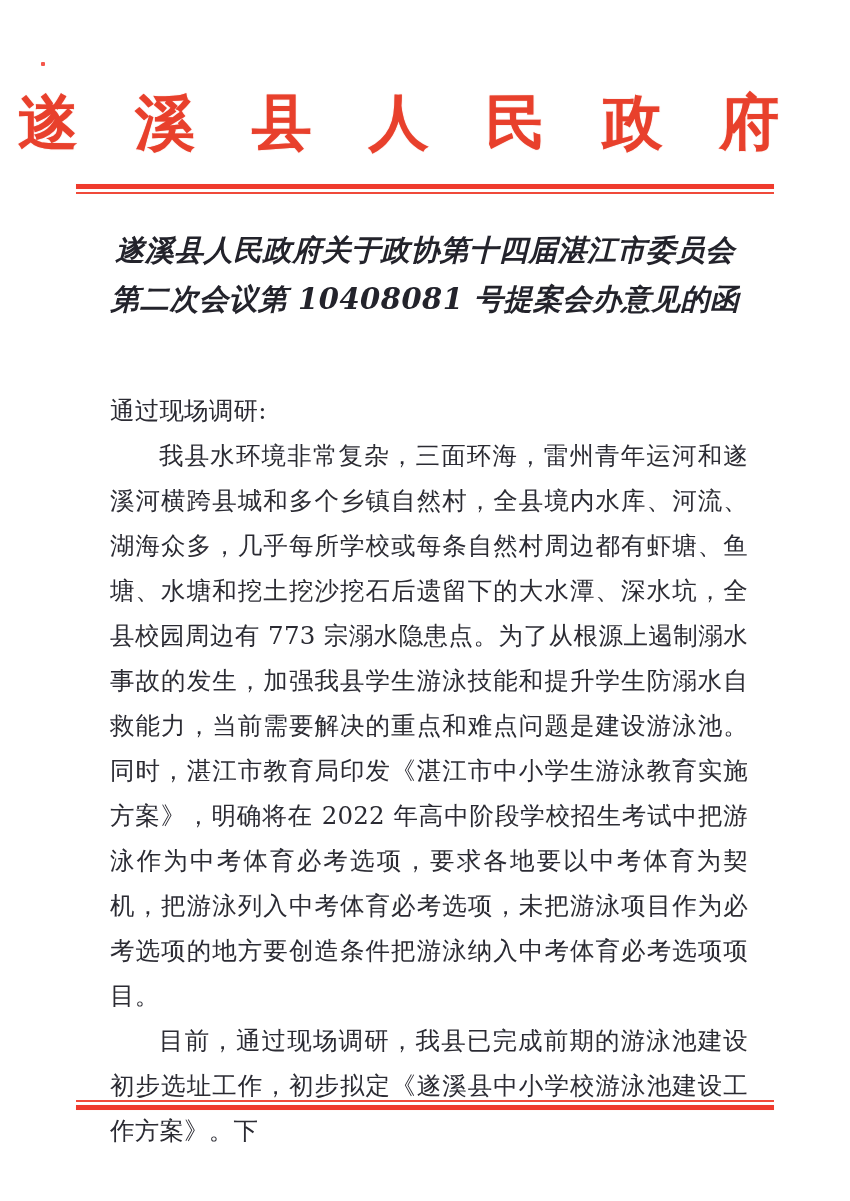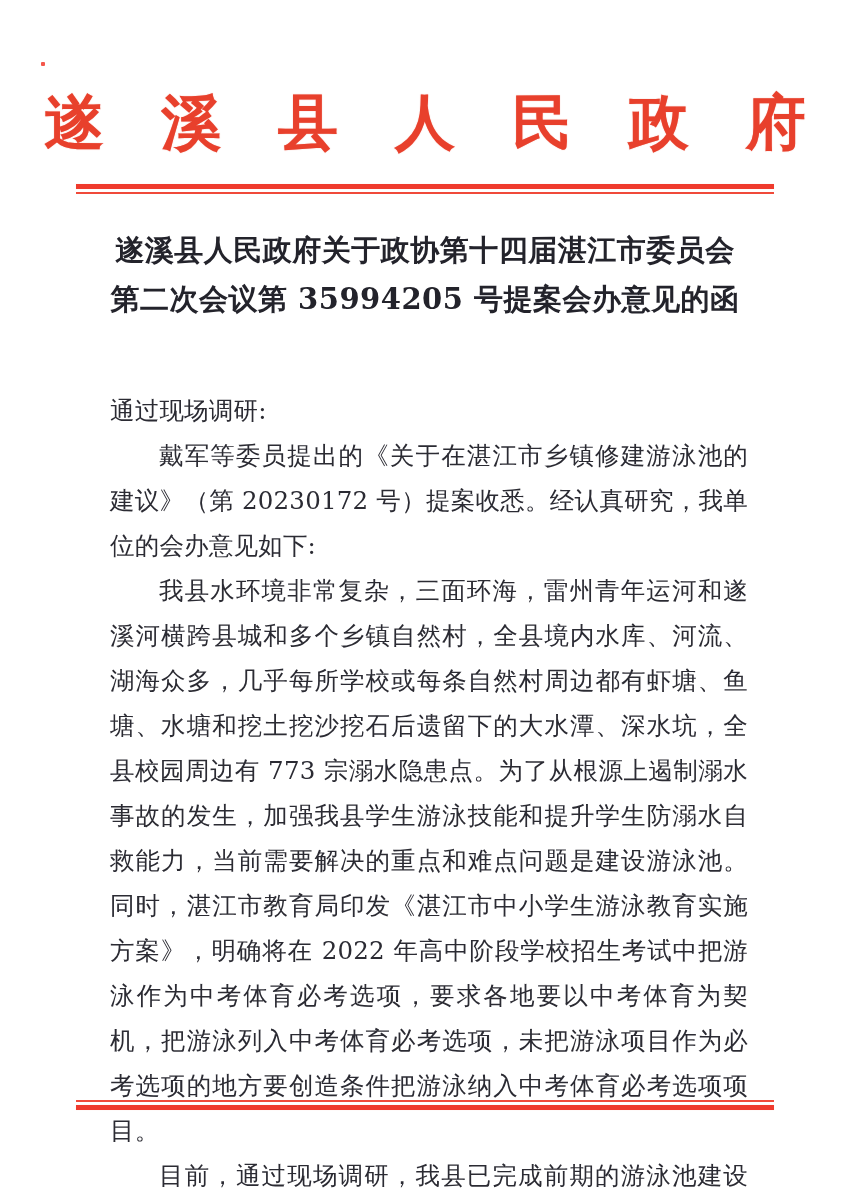--- a/index.html
+++ b/index.html
@@ -33,21 +33,21 @@
     border-radius: 1px;
     opacity: .85;
   }
 
   
   .masthead {
     position: absolute;
     left: 0;
     right: 0;
     top: 92px;
-    text-align: center;
+    text-align: left;
   }
   .masthead-title {
     display: inline-block;
     color: #e8402c;
     font-family: "DejaVu Serif", "Liberation Serif", serif;
     font-weight: 700;
     font-size: 60px;
     line-height: 1;
     letter-spacing: 18px;
     padding-left: 18px;
@@ -85,21 +85,21 @@
     right: 92px;
     top: 226px;
     text-align: center;
     color: #23232b;
     font-family: "DejaVu Serif", "Liberation Serif", serif;
     font-weight: 700;
     font-size: 29px;
     line-height: 49px;
     letter-spacing: 0.5px;
   }
-  .doc-title .tline { display: block; white-space: nowrap; }
+  .doc-title .tline { display: block; white-space: nowrap; font-style: italic; }
 
   
   .body-text {
     position: absolute;
     left: 110px;
     top: 388px;
     width: 638px;
     color: #2b2b33;
     font-family: "DejaVu Serif", "Liberation Serif", serif;
     font-size: 24.5px;
@@ -127,26 +127,25 @@
   </div>
 
   <div class="rule-group-top">
     <div class="rule-thick"></div>
     <div class="rule-gap"></div>
     <div class="rule-thin"></div>
   </div>
 
   <div class="doc-title">
     <span class="tline">遂溪县人民政府关于政协第十四届湛江市委员会</span>
-    <span class="tline">第二次会议第 35994205 号提案会办意见的函</span>
+    <span class="tline">第二次会议第 10408081 号提案会办意见的函</span>
   </div>
 
   <div class="body-text">
     <p class="salutation">通过现场调研:</p>
-    <p class="indent">戴军等委员提出的《关于在湛江市乡镇修建游泳池的建议》（第 20230172 号）提案收悉。经认真研究，我单位的会办意见如下:</p>
     <p class="indent">我县水环境非常复杂，三面环海，雷州青年运河和遂溪河横跨县城和多个乡镇自然村，全县境内水库、河流、湖海众多，几乎每所学校或每条自然村周边都有虾塘、鱼塘、水塘和挖土挖沙挖石后遗留下的大水潭、深水坑，全县校园周边有 773 宗溺水隐患点。为了从根源上遏制溺水事故的发生，加强我县学生游泳技能和提升学生防溺水自救能力，当前需要解决的重点和难点问题是建设游泳池。同时，湛江市教育局印发《湛江市中小学生游泳教育实施方案》，明确将在 2022 年高中阶段学校招生考试中把游泳作为中考体育必考选项，要求各地要以中考体育为契机，把游泳列入中考体育必考选项，未把游泳项目作为必考选项的地方要创造条件把游泳纳入中考体育必考选项项目。</p>
     <p class="indent">目前，通过现场调研，我县已完成前期的游泳池建设初步选址工作，初步拟定《遂溪县中小学校游泳池建设工作方案》。下</p>
   </div>
 
   <div class="rule-group-bottom">
     <div class="rule-thin"></div>
     <div class="rule-gap"></div>
     <div class="rule-thick"></div>
   </div>
 

